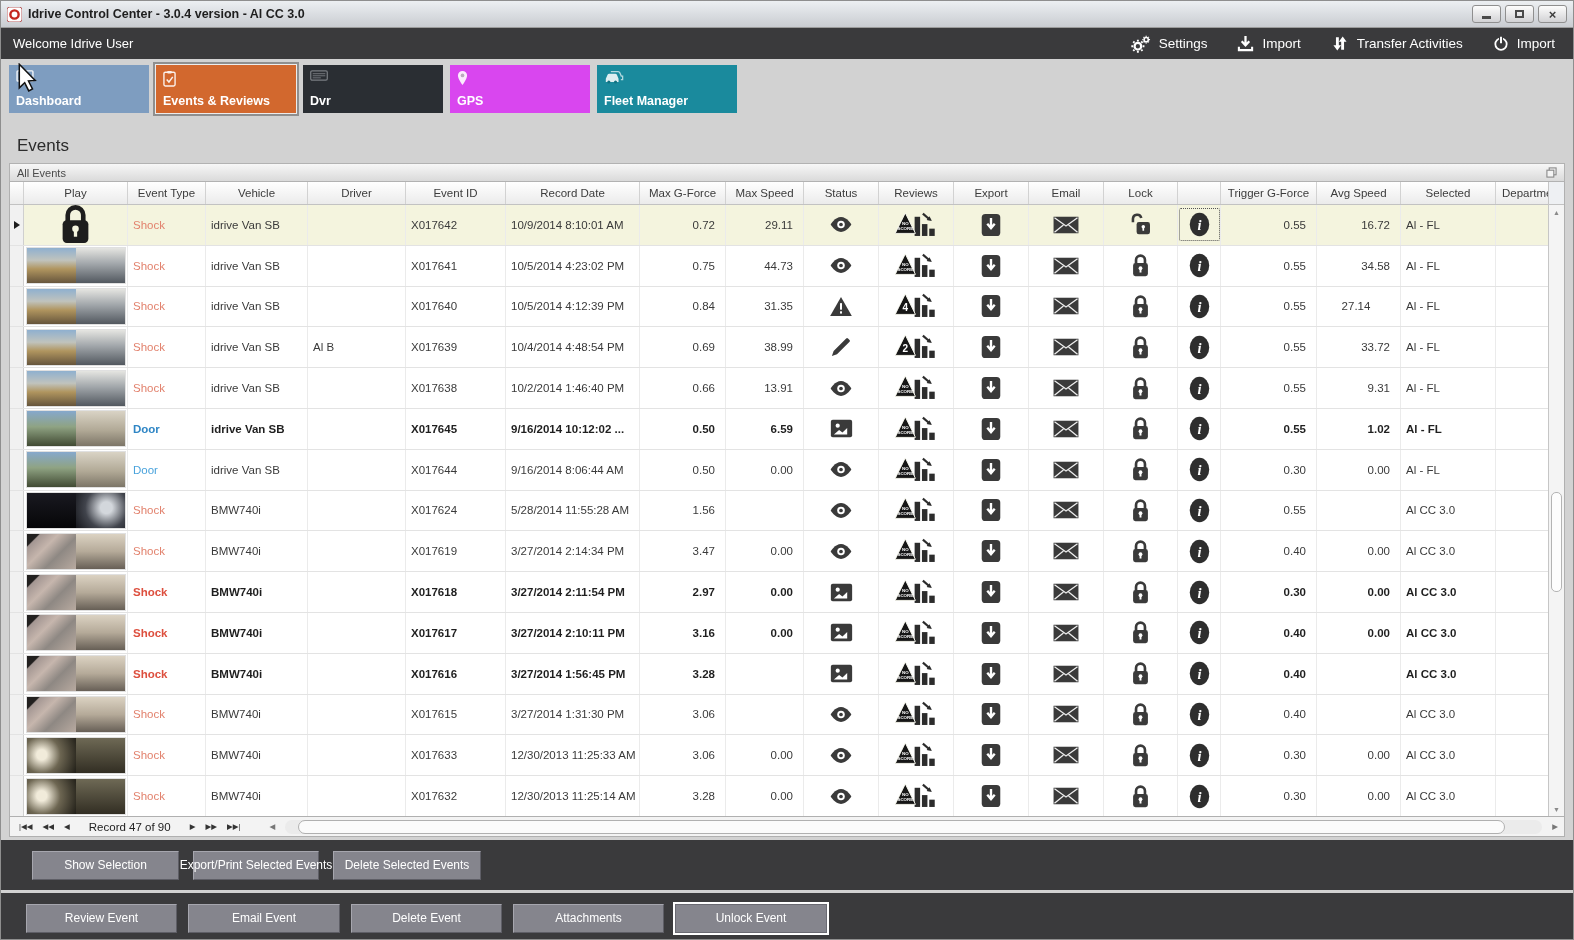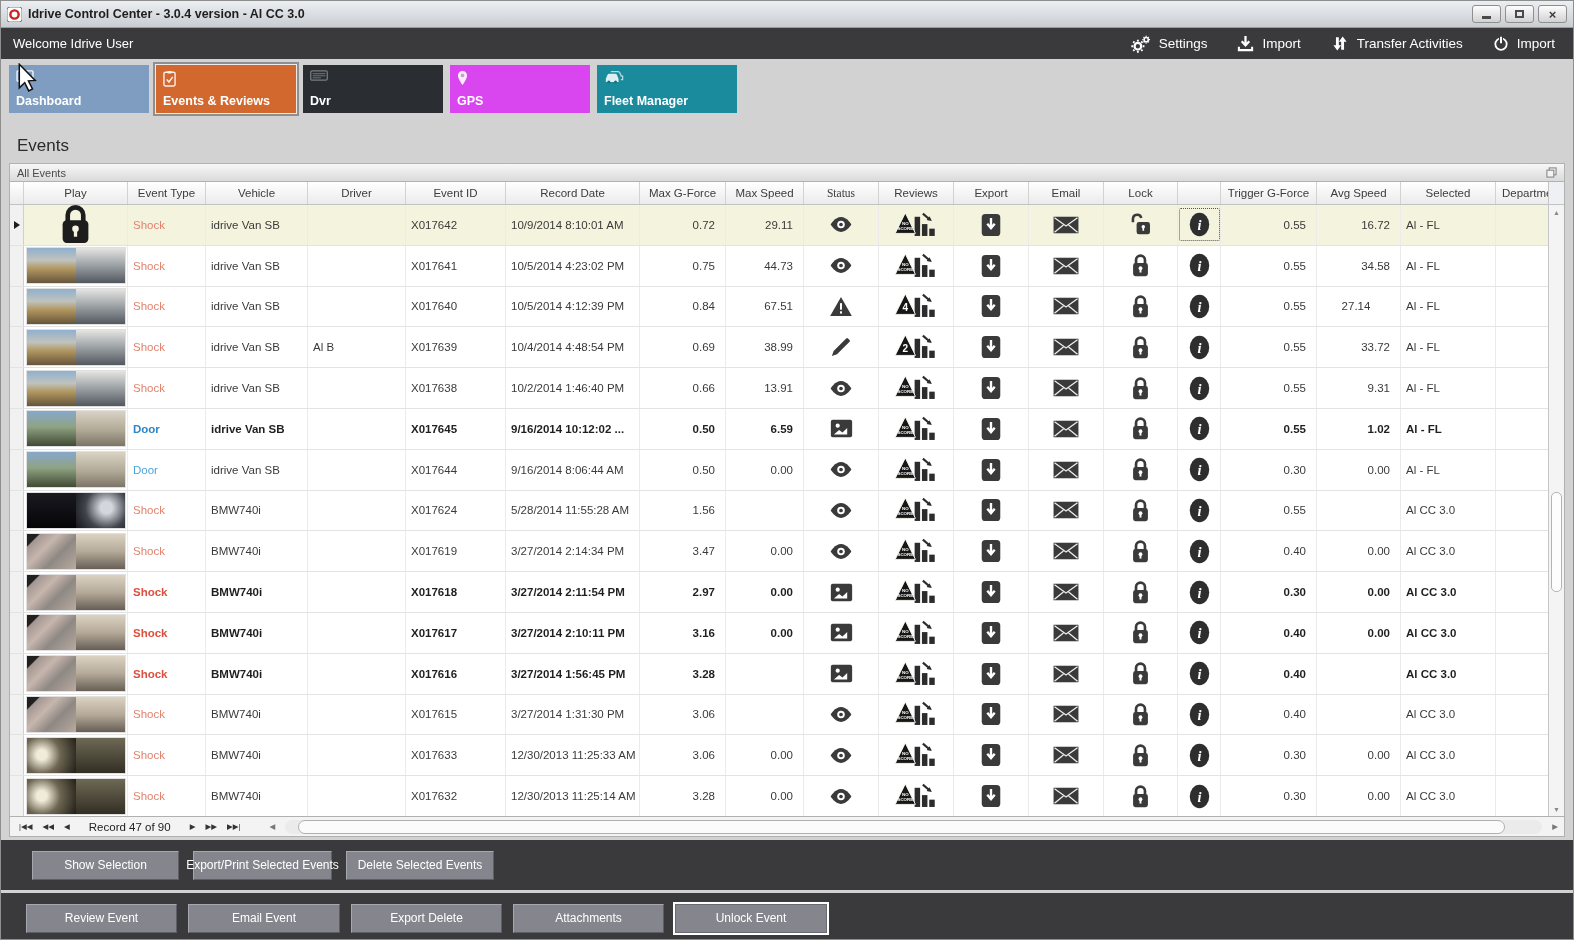--- a/index.html
+++ b/index.html
@@ -235,21 +235,21 @@
     <div class="ghead" id="ghead">
         <div class="gh" style="width: 14px;"></div>
         <div class="gh" style="width: 104px;">Play</div>
         <div class="gh" style="width: 78px;">Event Type</div>
         <div class="gh" style="width: 102px;">Vehicle</div>
         <div class="gh" style="width: 98px;">Driver</div>
         <div class="gh" style="width: 100px;">Event ID</div>
         <div class="gh" style="width: 134px;">Record Date</div>
         <div class="gh" style="width: 86px;">Max G-Force</div>
         <div class="gh" style="width: 78px;">Max Speed</div>
-        <div class="gh" style="width: 75px; font-family: Liberation Serif, serif;">Status</div>
+        <div class="gh" style="width: 75px;">Status</div>
         <div class="gh" style="width: 75px;">Reviews</div>
         <div class="gh" style="width: 75px;">Export</div>
         <div class="gh" style="width: 75px;">Email</div>
         <div class="gh" style="width: 74px;">Lock</div>
         <div class="gh" style="width: 43px;"></div>
         <div class="gh" style="width: 96px;">Trigger G-Force</div>
         <div class="gh" style="width: 84px;">Avg Speed</div>
         <div class="gh" style="width: 95px;">Selected</div>
         <div class="gh" style="width: 52px; flex: 1 1 0%; border-right: none; justify-content: flex-start; padding-left: 6px;">Department</div>
       </div>
@@ -454,21 +454,21 @@
     <div class="td c-id" style="width: 100px;">
             <span class="f-id">X017640</span>
           </div>
     <div class="td c-date" style="width: 134px; text-align: center;">
             <span class="f-date">10/5/2014 4:12:39 PM</span>
           </div>
     <div class="td num c-maxg" style="width: 86px;">
             <span class="f-maxg">0.84</span>
           </div>
     <div class="td num c-maxs" style="width: 78px;">
-            <span class="f-maxs">67.51</span>
+            <span class="f-maxs">31.35</span>
           </div>
     <div class="td icon-c c-status" style="width: 75px;">
             <svg viewBox="0 0 24 21" width="22" height="19">
               <path d="M12 0L24 21H0z" fill="#3a3a3a"></path>
               <rect x="10.9" y="6.8" width="2.2" height="7.2" fill="#fff"></rect>
               <rect x="10.9" y="15.8" width="2.2" height="2.5" fill="#fff"></rect>
             </svg>
           </div>
     <div class="td icon-c c-reviews" style="width: 75px;">
             <svg viewBox="0 0 46 30" width="42" height="28">
@@ -1587,24 +1587,24 @@
     </span>
   <span class="hs-arrow" style="margin-left:18px;">◀</span>
   <div class="hs-track">
     <div class="hs-thumb"></div>
   </div>
   <span class="hs-arrow">▶</span>
 </div>
 
 <div class="panel-dark panel1" id="panel-sel" style="gap:14px;padding-left:31px;">
     <div class="dk-btn" style="width: 147px;">Show Selection</div>
-    <div class="dk-btn" style="width: 139px;">Export/Print Selected Events</div>
+    <div class="dk-btn" style="width: 126px;">Export/Print Selected Events</div>
     <div class="dk-btn" style="width: 148px;">Delete Selected  Events</div>
   </div>
 <div class="panel-div"></div>
 
 <div class="panel-dark" id="panel-evt" style="gap:11px;padding-left:25px;">
     <div class="dk-btn" style="width: 151px;">Review Event</div>
     <div class="dk-btn" style="width: 152px;">Email Event</div>
-    <div class="dk-btn" style="width: 151px;">Export Delete</div>
+    <div class="dk-btn" style="width: 151px;">Delete Event</div>
     <div class="dk-btn" style="width: 151px;">Attachments</div>
     <div class="dk-btn focused" style="width: 152px;">Unlock Event</div>
   </div>
 
 </body></html>

